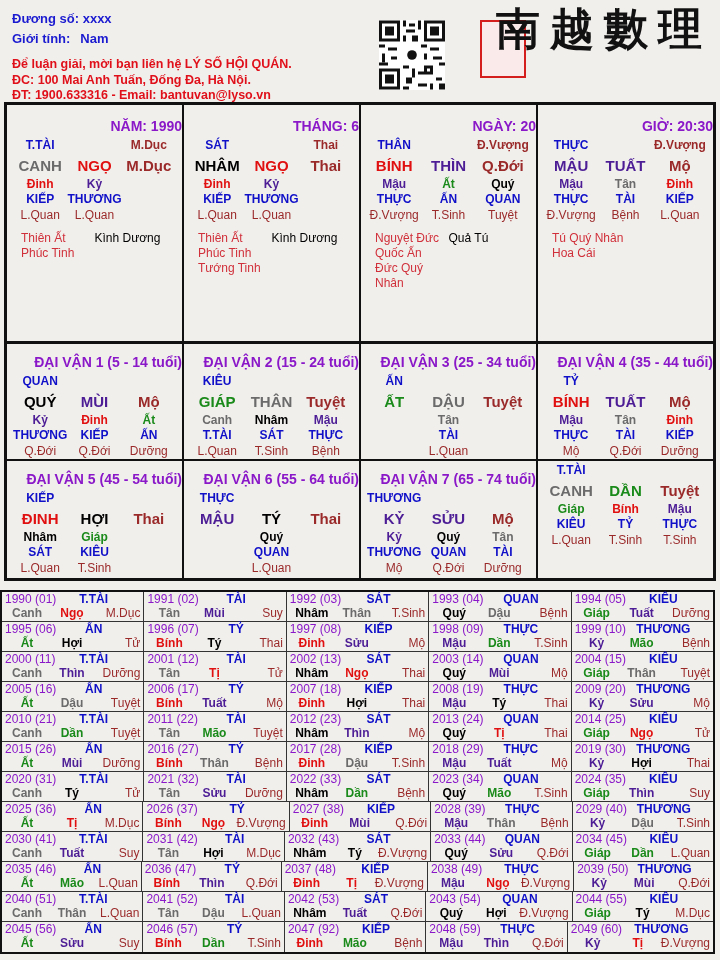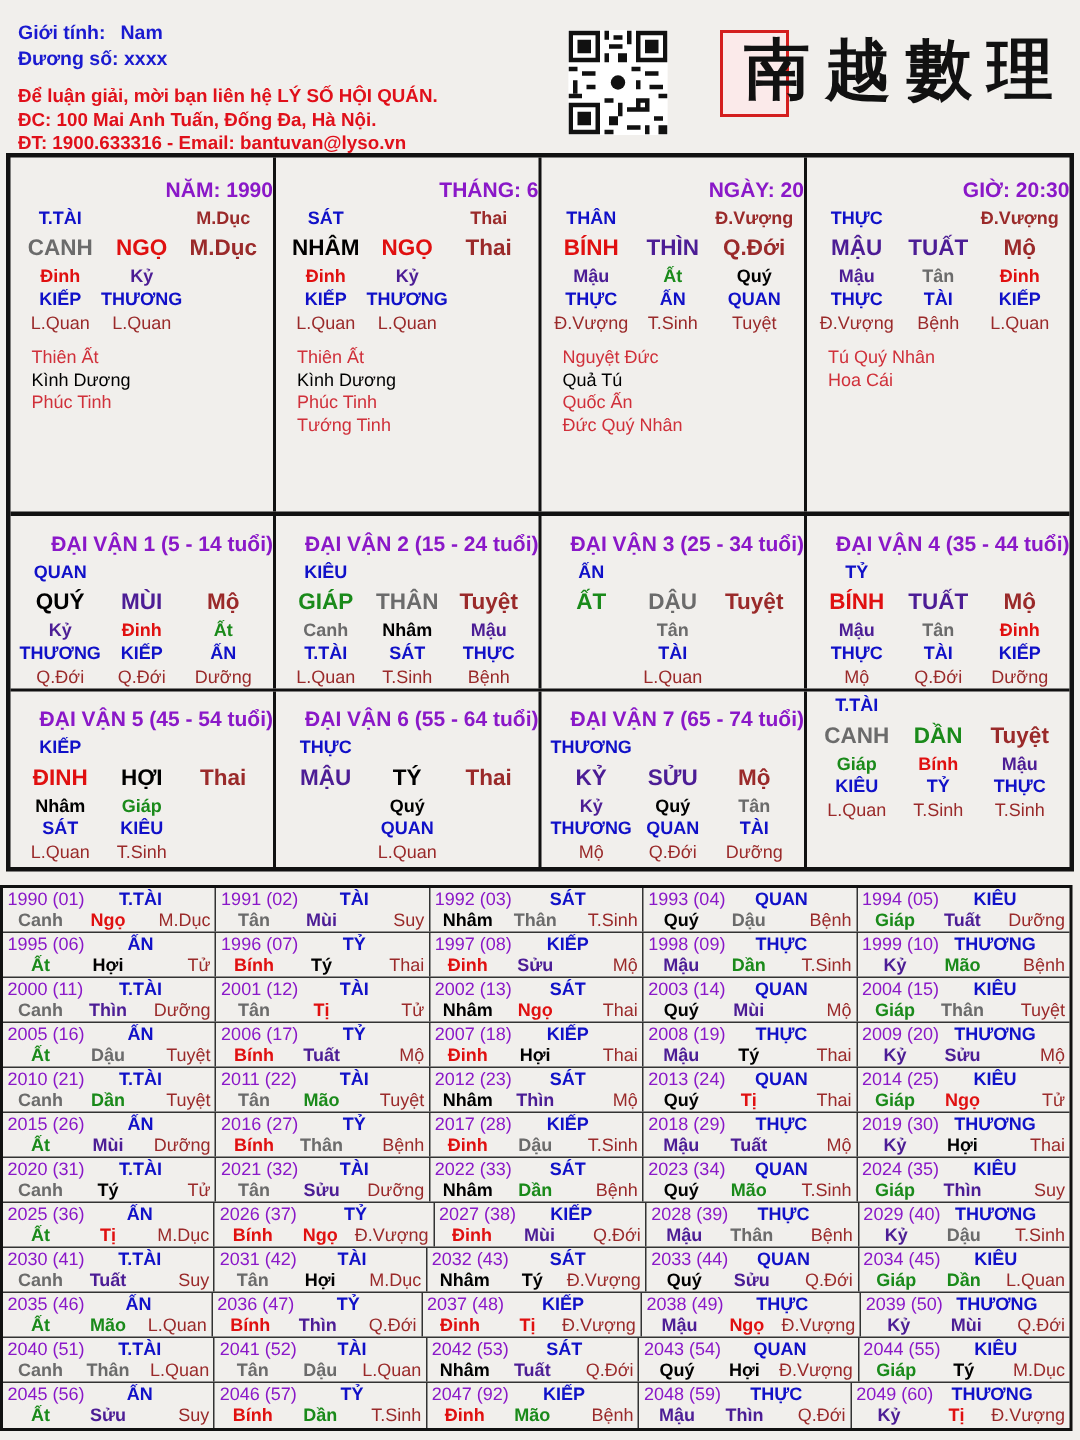--- a/index.html
+++ b/index.html
@@ -3,56 +3,56 @@
 <meta charset="utf-8">
 <style>
 *{box-sizing:border-box;margin:0;padding:0}
 body{width:720px;height:960px;background:#f1efec;font-family:"Liberation Sans",sans-serif;position:relative;overflow:hidden}
 .hdr{position:absolute;left:12px;top:10px;font-size:13px;line-height:17px;font-weight:bold}
 .hdr .b{color:#1a1ad0}
 .hdr .r{color:#e0101a;font-size:12.5px;line-height:15.5px}
 .hdr .gap{display:inline-block;width:10px}
 .qr{position:absolute;left:379px;top:20px;width:66px;height:70px;background:#fff}
 .seal{position:absolute;left:480px;top:20px;width:46px;height:58px;border:2px solid #d41e1e;background:#fbeaea}
-.cal{position:absolute;left:496px;top:17px;font-family:"DejaVu Serif",serif;font-size:44px;font-weight:bold;color:#111;letter-spacing:10px;white-space:nowrap}
+.cal{position:absolute;left:496px;top:0;font-family:"DejaVu Serif",serif;font-size:44px;font-weight:bold;color:#111;letter-spacing:10px;white-space:nowrap}
 .grid{position:absolute;left:4px;top:102px;width:712px;border:3px solid #111}
 .row{display:flex}
 .cell{flex:1;border-right:2px solid #111;position:relative}
 .cell:last-child{border-right:none}
 .pillars{height:239px;border-bottom:3px solid #111}
 .dv{height:117px}
 .dv1{border-bottom:2px solid #111}
 .ttl{text-align:right;color:#8a18c8;font-weight:bold;font-size:14px;margin-top:13px;height:18px}
 .dv .ttl{margin-top:10px}
 .l3{display:grid;grid-template-columns:repeat(3,1fr);padding:0 6px;text-align:center;font-weight:bold}
 .s13{font-size:12px;height:19px;line-height:19px}
 .s15{font-size:15px;height:22px;line-height:22px}
 .s12{font-size:12px;height:15px;line-height:15px}
 .s12n{font-size:12px;height:16px;line-height:16px;font-weight:normal}
-.stars{display:grid;grid-template-columns:1fr;padding:8px 14px 0 14px;font-size:12px;line-height:15px}
+.stars{display:grid;grid-template-columns:1fr 1fr;padding:8px 14px 0 14px;font-size:12px;line-height:15px}
 .blue{color:#1010c8}.red{color:#e01010}.orange{color:#4c1d95}.green{color:#1a8a1a}.gray{color:#6b6b6b}.black{color:#000000}.brown{color:#9a2a2a}.lred{color:#d0303a}
 .yr{position:absolute;left:0;top:590px;width:715px;border:2px solid #111}
 .yrow{display:flex;border-bottom:1px solid #333;height:30px}
 .yrow:last-child{border-bottom:none}
 .ycell{flex:1;border-right:1px solid #333;padding:0 3px;font-size:12px;line-height:14px}
 .ycell:last-child{border-right:none}
 .ya{display:flex}
 .ya .yy{color:#8a18c8;width:60px}
 .ya .tg{color:#1010c8;font-weight:bold;text-align:center;flex:1;padding-right:18px}
 .yb{display:grid;grid-template-columns:44px 46px 1fr}
 .yb span:nth-child(1){font-weight:bold;text-align:center}
 .yb span:nth-child(2){font-weight:bold;text-align:center}
 .yb span:nth-child(3){text-align:right;color:#9a2a2a}
 </style>
 </head>
 <body>
 
 <div class="hdr">
+  <div class="b"><span>Đương số:</span> <span>xxxx</span></div>
   <div class="b" style="margin-top:3px"><span>Giới tính:</span><span class="gap"></span><span>Nam</span></div>
-  <div class="b"><span>Đương số:</span> <span>xxxx</span></div>
   <div class="r" style="margin-top:10px">Để luận giải, mời bạn liên hệ LÝ SỐ HỘI QUÁN.</div>
   <div class="r">ĐC: 100 Mai Anh Tuấn, Đống Đa, Hà Nội.</div>
   <div class="r">ĐT: 1900.633316 - Email: bantuvan@lyso.vn</div>
 </div>
 
 <div class="qr">
 <svg width="66" height="70" viewBox="0 0 22 23">
 <rect width="22" height="23" fill="#fff"></rect>
 <g fill="#111">
 <rect x="0" y="0" width="7" height="7"></rect>

